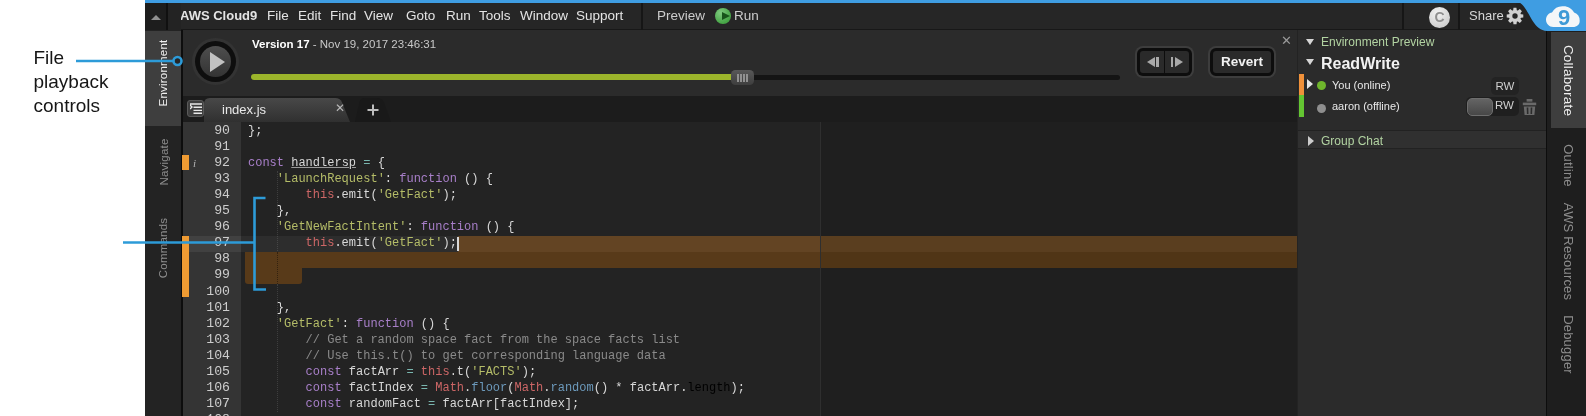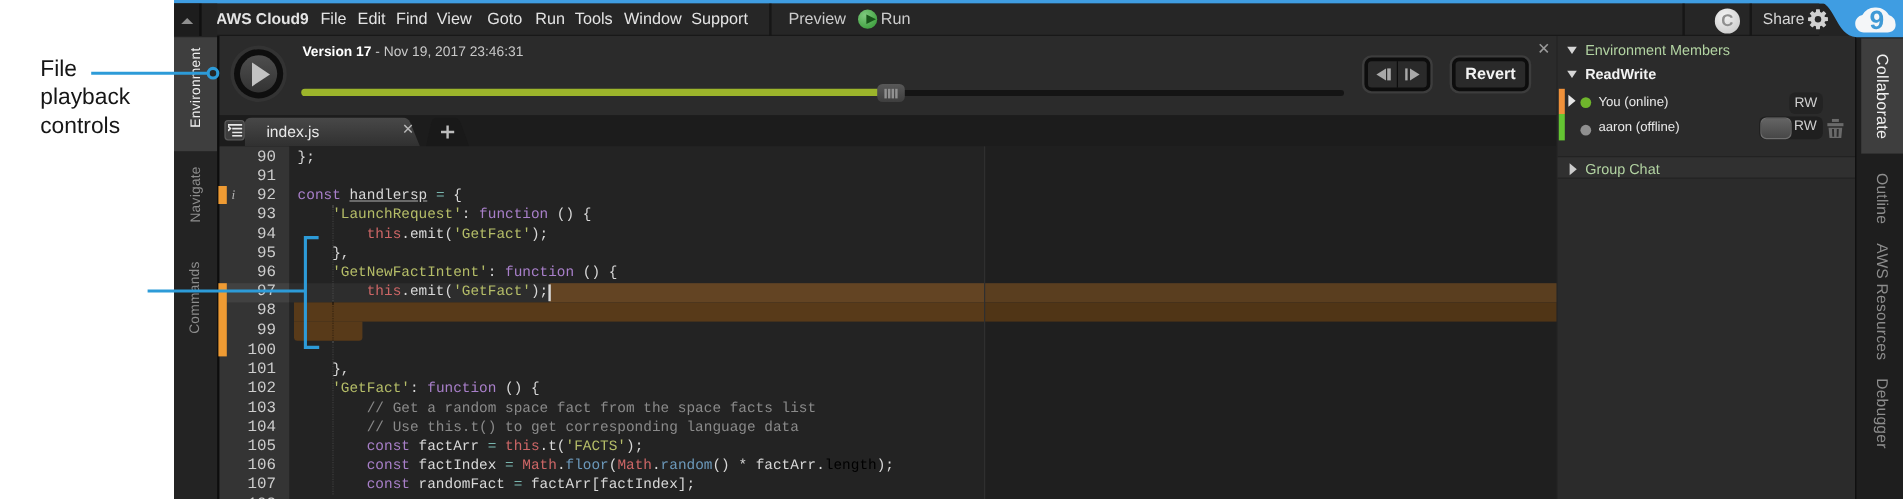--- a/index.html
+++ b/index.html
@@ -222,24 +222,24 @@
     <span class="s">'GetFact'</span>: <span class="k">function</span> () {
         <span class="c">// Get a random space fact from the space facts list</span>
         <span class="c">// Use this.t() to get corresponding language data</span>
         <span class="k">const</span> factArr <span class="o">=</span> <span class="t">this</span>.t(<span class="s">'FACTS'</span>);
         <span class="k">const</span> factIndex <span class="o">=</span> <span class="t">Math</span>.<span class="f">floor</span>(<span class="t">Math</span>.<span class="f">random</span>() * factArr.<span class="or">length</span>);
         <span class="k">const</span> randomFact <span class="o">=</span> factArr[factIndex];</pre>
     </div>
   <div id="rpanel"></div>
 
   <div class="abs" style="left:1306px; top:38.5px; width:0; height:0; border-top:6.5px solid #d6d6d6; border-left:4.5px solid transparent; border-right:4.5px solid transparent;"></div>
-  <div class="abs" style="left:1321px; top:35px; color:#b2d3a2; font-size:12px;">Environment Members</div>
+  <div class="abs" style="left:1321px; top:35px; color:#b2d3a2; font-size:12px;">Environment Preview</div>
 
   <div class="abs" style="left:1306px; top:59px; width:0; height:0; border-top:6.5px solid #d6d6d6; border-left:4.5px solid transparent; border-right:4.5px solid transparent;"></div>
-  <div class="abs" style="left:1321px; top:55px; color:#f2f2f2; font-size:12px; font-weight:bold;">ReadWrite</div>
+  <div class="abs" style="left:1321px; top:55px; color:#f2f2f2; font-size:16px; font-weight:bold;">ReadWrite</div>
 
   <div class="abs" style="left:1299px; top:74px; width:5px; height:21px; background:#f0913a;"></div>
   <div class="abs" style="left:1307px; top:79px; width:0; height:0; border-left:6.5px solid #e6e6e6; border-top:5px solid transparent; border-bottom:5px solid transparent;"></div>
   <div class="abs" style="left:1317px; top:81px; width:9px; height:9px; border-radius:50%; background:#6fb52c;"></div>
   <div class="abs" style="left:1332px; top:79px; color:#e8e8e8; font-size:11px;">You (online)</div>
   <div class="abs" style="left:1491px; top:77px; width:28px; height:18px; background:#232323; border-radius:5px; color:#cfcfcf; font-size:11.5px; text-align:center; line-height:18px;">RW</div>
 
   <div class="abs" style="left:1299px; top:95px; width:5px; height:22px; background:#64c532;"></div>
   <div class="abs" style="left:1317px; top:103.5px; width:9px; height:9px; border-radius:50%; background:#8f8f8f;"></div>
   <div class="abs" style="left:1332px; top:100px; color:#e8e8e8; font-size:11px;">aaron (offline)</div>

